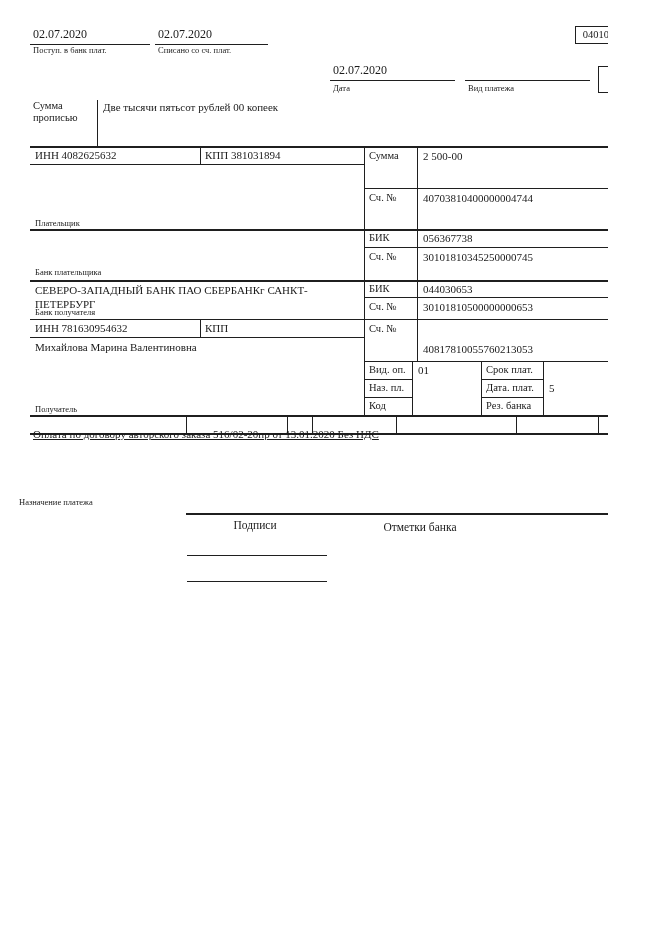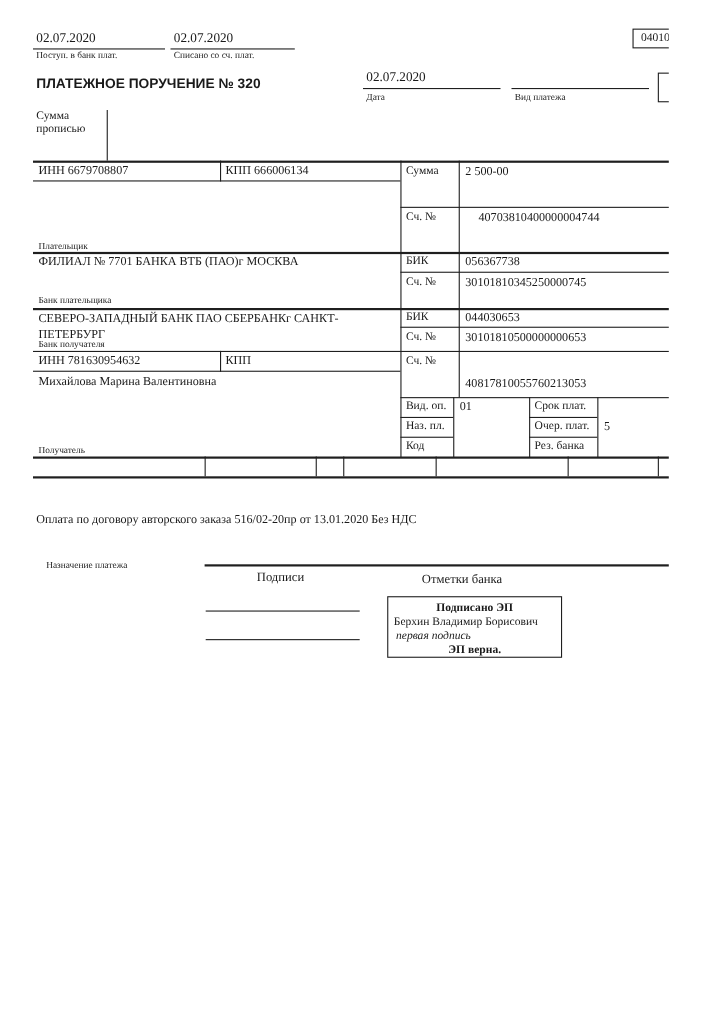--- a/index.html
+++ b/index.html
@@ -36,74 +36,73 @@
 <div class="page">
 
   <div class="abs ubox datetxt" style="left:30px;top:27px;width:117px;">02.07.2020</div>
   <div class="abs lbl" style="left:33px;top:45px;">Поступ. в банк плат.</div>
 
   <div class="abs ubox datetxt" style="left:155px;top:27px;width:110px;">02.07.2020</div>
   <div class="abs lbl" style="left:158px;top:45px;">Списано со сч. плат.</div>
 
   <div class="abs codebox" style="left:575px;top:26px;width:50px;height:16px;">0401060</div>
 
-  <div class="abs title" style="left:33px;top:69px;">ПЛАТЕЖНОЕ ПОРУЧЕНИЕ № 320</div>
 
   <div class="abs ubox datetxt" style="left:330px;top:63px;width:122px;">02.07.2020</div>
   <div class="abs lbl" style="left:333px;top:83px;">Дата</div>
 
   <div class="abs" style="left:465px;top:63px;width:125px;height:17px;border-bottom:1.3px solid #1f1f1f;"></div>
   <div class="abs lbl" style="left:468px;top:83px;">Вид платежа</div>
 
   <div class="abs sqbox" style="left:598px;top:66px;width:26px;height:25px;"></div>
 
   <div class="abs t105 preline" style="left:33px;top:100px;width:60px;">Сумма
 прописью</div>
   <div class="vline" style="left:97px;top:100px;width:1px;height:46px;"></div>
+  <div class="abs t11" style="left:103px;top:101px;width:520px;">Две тысячи пятьсот рублей 00 копеек</div>
 
   <div class="hline" style="left:30px;top:146px;width:602px;height:2px;"></div>
   <div class="hline" style="left:30px;top:164px;width:334px;height:1px;"></div>
   <div class="hline" style="left:364px;top:188px;width:268px;height:1px;"></div>
   <div class="hline" style="left:30px;top:229px;width:602px;height:1.5px;"></div>
   <div class="hline" style="left:364px;top:247px;width:268px;height:1px;"></div>
   <div class="hline" style="left:30px;top:280px;width:602px;height:1.5px;"></div>
   <div class="hline" style="left:364px;top:297px;width:268px;height:1px;"></div>
   <div class="hline" style="left:30px;top:319px;width:602px;height:1px;"></div>
   <div class="hline" style="left:30px;top:337px;width:334px;height:1px;"></div>
   <div class="hline" style="left:364px;top:361px;width:268px;height:1px;"></div>
   <div class="hline" style="left:30px;top:415px;width:602px;height:1.5px;"></div>
   <div class="hline" style="left:30px;top:433px;width:602px;height:2px;"></div>
 
   <div class="vline" style="left:364px;top:146px;width:1px;height:270px;"></div>
   <div class="vline" style="left:417px;top:146px;width:1px;height:215px;"></div>
   <div class="vline" style="left:200px;top:146px;width:1px;height:19px;"></div>
   <div class="vline" style="left:200px;top:319px;width:1px;height:19px;"></div>
 
-  <div class="abs t11" style="left:35px;top:149px;">ИНН 6679708807</div>
-  <div class="abs t11" style="left:205px;top:149px;">КПП 666006134</div>
+  <div class="abs t11" style="left:35px;top:149px;">ИНН 4082625632</div>
+  <div class="abs t11" style="left:205px;top:149px;">КПП 381031894</div>
 
   <div class="abs lbl" style="left:35px;top:218px;">Плательщик</div>
 
-  <div class="abs t11" style="left:35px;top:232px;width:325px;">ФИЛИАЛ № 7701 БАНКА ВТБ (ПАО)г МОСКВА</div>
   <div class="abs lbl" style="left:35px;top:267px;">Банк плательщика</div>
 
   <div class="abs t11" style="left:35px;top:284px;width:330px;line-height:13.5px;">СЕВЕРО-ЗАПАДНЫЙ БАНК ПАО СБЕРБАНКг САНКТ-ПЕТЕРБУРГ</div>
   <div class="abs lbl" style="left:35px;top:307px;">Банк получателя</div>
 
   <div class="abs t11" style="left:35px;top:322px;">ИНН 781630954632</div>
   <div class="abs t11" style="left:205px;top:322px;">КПП</div>
 
   <div class="abs t11" style="left:35px;top:341px;">Михайлова Марина Валентиновна</div>
   <div class="abs lbl" style="left:35px;top:404px;">Получатель</div>
 
   <div class="abs t105" style="left:369px;top:150px;">Сумма</div>
   <div class="abs t11" style="left:423px;top:150px;">2 500-00</div>
 
   <div class="abs t105" style="left:369px;top:192px;">Сч. №</div>
-  <div class="abs t11" style="left:435px;top:192px;">40703810400000004744</div>
+  <div class="abs t11" style="left:423px;top:192px;">40703810400000004744</div>
 
   <div class="abs t105" style="left:369px;top:232px;">БИК</div>
   <div class="abs t11" style="left:423px;top:232px;">056367738</div>
   <div class="abs t105" style="left:369px;top:251px;">Сч. №</div>
   <div class="abs t11" style="left:423px;top:251px;">30101810345250000745</div>
 
   <div class="abs t105" style="left:369px;top:283px;">БИК</div>
   <div class="abs t11" style="left:423px;top:283px;">044030653</div>
   <div class="abs t105" style="left:369px;top:301px;">Сч. №</div>
   <div class="abs t11" style="left:423px;top:301px;">30101810500000000653</div>
@@ -117,45 +116,39 @@
   <div class="hline" style="left:481px;top:397px;width:62px;height:1px;"></div>
   <div class="vline" style="left:412px;top:361px;width:1px;height:55px;"></div>
   <div class="vline" style="left:481px;top:361px;width:1px;height:55px;"></div>
   <div class="vline" style="left:543px;top:361px;width:1px;height:55px;"></div>
 
   <div class="abs t105" style="left:369px;top:364px;">Вид. оп.</div>
   <div class="abs t11" style="left:418px;top:364px;">01</div>
   <div class="abs t105" style="left:486px;top:364px;">Срок плат.</div>
 
   <div class="abs t105" style="left:369px;top:382px;">Наз. пл.</div>
-  <div class="abs t105" style="left:486px;top:382px;">Очер. плат.</div>
+  <div class="abs t105" style="left:486px;top:382px;">Дата. плат.</div>
   <div class="abs t11" style="left:549px;top:382px;">5</div>
 
   <div class="abs t105" style="left:369px;top:400px;">Код</div>
   <div class="abs t105" style="left:486px;top:400px;">Рез. банка</div>
 
   <div class="vline" style="left:186px;top:415px;width:1px;height:18px;"></div>
   <div class="vline" style="left:287px;top:415px;width:1px;height:18px;"></div>
   <div class="vline" style="left:312px;top:415px;width:1px;height:18px;"></div>
   <div class="vline" style="left:396px;top:415px;width:1px;height:18px;"></div>
   <div class="vline" style="left:516px;top:415px;width:1px;height:18px;"></div>
   <div class="vline" style="left:598px;top:415px;width:1px;height:18px;"></div>
 
-  <div class="abs t11" style="left:33px;top:466px;width:590px;">Оплата по договору авторского заказа 516/02-20пр от 13.01.2020 Без НДС</div>
-  <div class="abs lbl" style="left:42px;top:497px;margin-top:11px;">Назначение платежа</div>
+  <div class="abs t11" style="left:33px;top:428px;width:590px;text-decoration:underline;">Оплата по договору авторского заказа 516/02-20пр от 13.01.2020 Без НДС</div>
+  <div class="abs lbl" style="left:19px;top:497px;">Назначение платежа</div>
 
   <div class="hline" style="left:186px;top:513px;width:446px;height:1.5px;"></div>
 
 
   <div class="abs center" style="left:185px;top:519px;width:140px;font-size:11.5px;">Подписи</div>
   <div class="hline" style="left:187px;top:555px;width:140px;height:1.2px;"></div>
   <div class="hline" style="left:187px;top:581px;width:140px;height:1.2px;"></div>
 
   <div class="abs center" style="left:340px;top:521px;width:160px;font-size:11.5px;">Отметки банка</div>
 
-  <div class="abs stampbox" style="left:352px;top:542px;width:157px;height:54px;">
-    <div class="center bold" style="margin-top:3px;">Подписано ЭП</div>
-    <div style="padding-left:5px;">Берхин Владимир Борисович</div>
-    <div class="italic" style="padding-left:7px;">первая подпись</div>
-    <div class="center bold">ЭП верна.</div>
-  </div>
 
 </div>
 
 </body></html>

